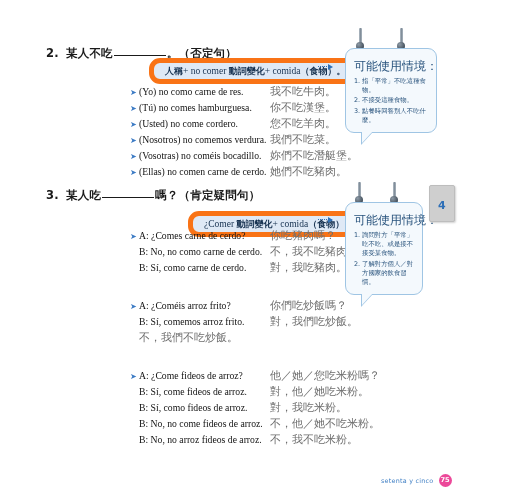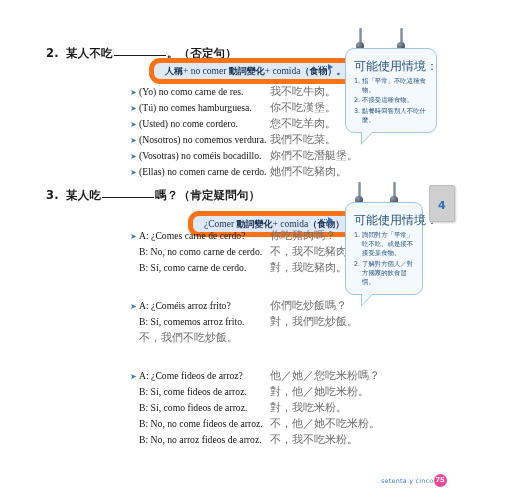--- a/index.html
+++ b/index.html
@@ -199,20 +199,21 @@
     font-size: 11px;
     font-weight: bold;
     color: #2e6fb7;
   }
 
   
   .footer {
     position: absolute;
     display: flex;
     align-items: center;
+    gap: 5px;
   }
   .footer-text {
     font-family: "DejaVu Sans", sans-serif;
     font-size: 6.4px;
     color: #3f7fc4;
     letter-spacing: .25px;
   }
   .page-badge {
     width: 13px; height: 13px;
     border-radius: 50%;

